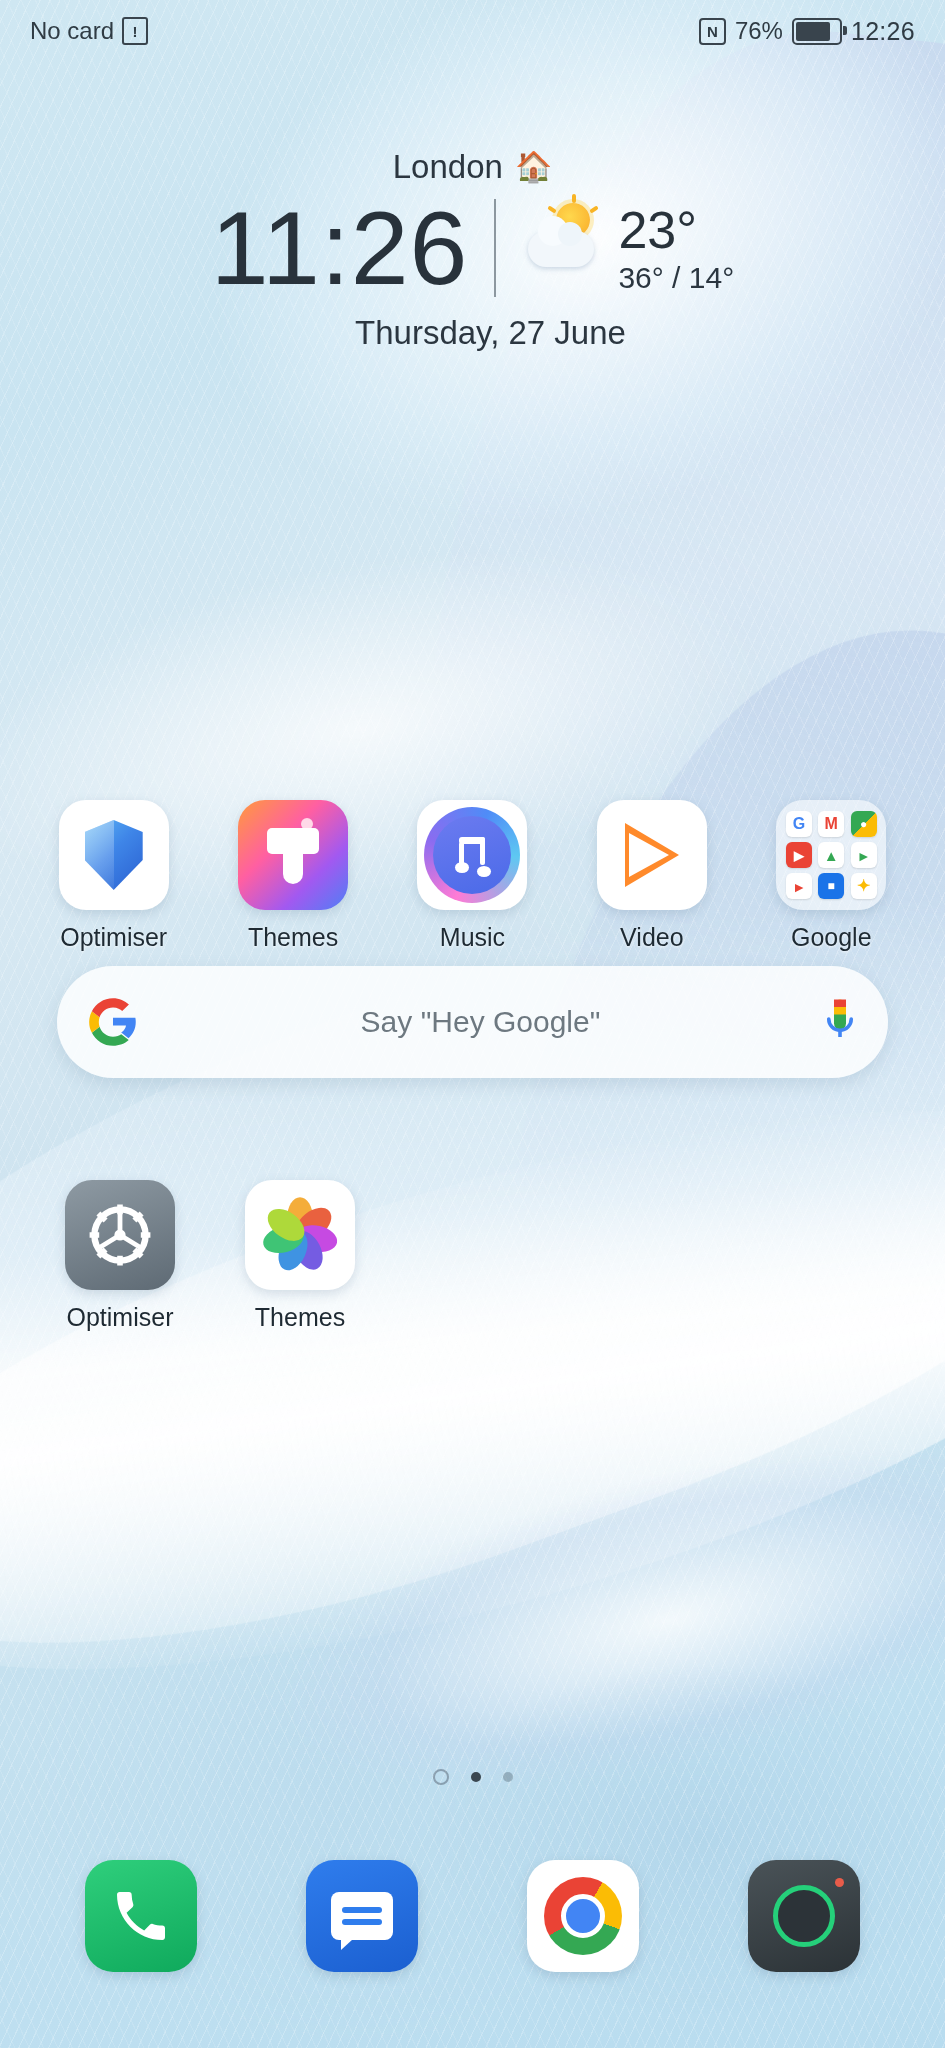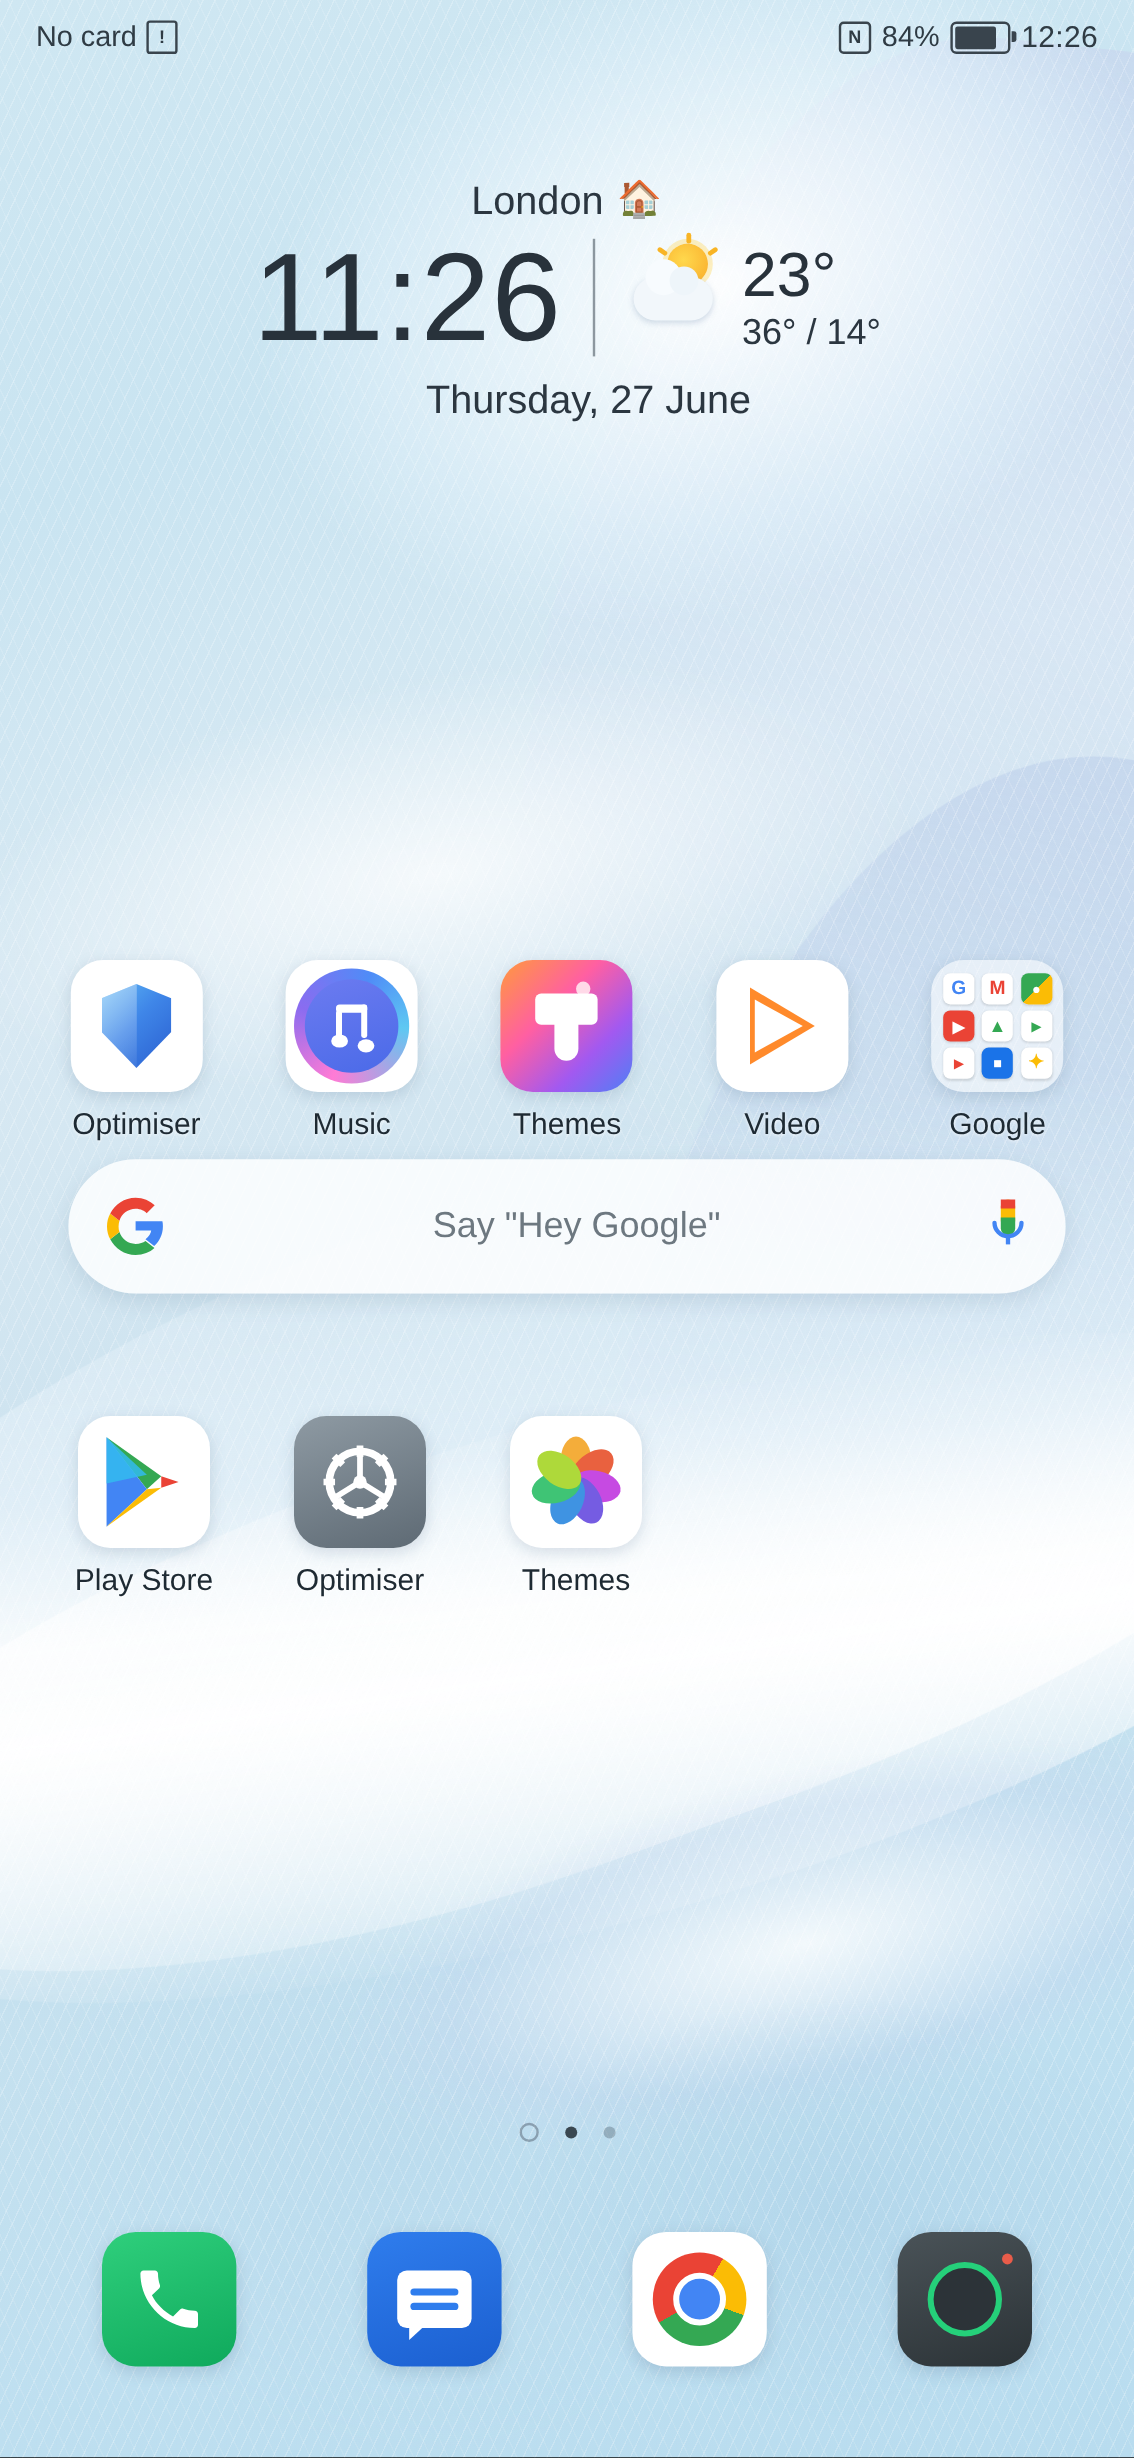--- a/index.html
+++ b/index.html
@@ -374,21 +374,21 @@
     <div class="wp-hatch"></div>
   </div>
 
   <div class="status-bar">
     <div class="sb-left">
       <span>No card</span>
       <span class="sim-warn">!</span>
     </div>
     <div class="sb-right">
       <span class="nfc-badge">N</span>
-      <span>84%</span>
+      <span>76%</span>
       <span class="battery">
         <span class="battery-fill" style="width:34px"></span>
       </span>
       <span class="sb-time">12:26</span>
     </div>
   </div>
 
   <div class="widget">
     <div class="w-city">
       <span>London</span>
@@ -417,45 +417,45 @@
   <div class="row" style="top: 800px;">
 
     <div class="app">
       <div class="icon-box ic-optimiser">
         <div class="shield"></div>
       </div>
       <div class="app-label">Optimiser</div>
     </div>
 
     <div class="app">
+      <div class="icon-box ic-themes">
+        <div class="brush">
+          <div class="brush-dot"></div>
+          <div class="brush-head"></div>
+          <div class="brush-handle"></div>
+        </div>
+      </div>
+      <div class="app-label">Themes</div>
+    </div>
+
+    <div class="app">
       <div class="icon-box ic-music">
         <div class="music-circle">
             <div class="music-inner">
           <div class="note">
             <div class="note-bar"></div>
             <div class="note-stem"></div>
             <div class="note-stem2"></div>
             <div class="note-head1"></div>
             <div class="note-head2"></div>
           </div>
         </div>
           </div>
       </div>
       <div class="app-label">Music</div>
-    </div>
-
-    <div class="app">
-      <div class="icon-box ic-themes">
-        <div class="brush">
-          <div class="brush-dot"></div>
-          <div class="brush-head"></div>
-          <div class="brush-handle"></div>
-        </div>
-      </div>
-      <div class="app-label">Themes</div>
     </div>
 
     <div class="app">
       <div class="icon-box ic-video">
         <div class="vplay"></div>
       </div>
       <div class="app-label">Video</div>
     </div>
 
     <div class="app">
@@ -490,32 +490,20 @@
         <path d="M8 1h8v5H8z" fill="#ea4335"></path>
         <path d="M8 11h8v6a4 4 0 0 1-8 0z" fill="#34a853"></path>
         <path d="M4.5 14a7.5 7.5 0 0 0 15 0" stroke="#4285f4" stroke-width="2.4" fill="none" stroke-linecap="round"></path>
         <rect x="10.8" y="21" width="2.4" height="5" fill="#4285f4"></rect>
       </svg>
     </span>
   </div>
 
   <div class="row" style="top: 1180px; justify-content: flex-start; gap: 30px; padding-left: 45px;">
 
-    <div class="app">
-      <div class="icon-box ic-play">
-        <svg viewBox="0 0 64 70" width="78" height="84">
-          <path fill="#34a853" d="M6 4 L44 31 L34 40 Z"></path>
-          <path fill="#4285f4" d="M6 4 L6 66 L34 40 Z"></path>
-          <path fill="#fbbc05" d="M34 40 L6 66 L44 39 Z"></path>
-          <path fill="#ea4335" d="M44 31 L56 35 L44 39 Z"></path>
-          <path fill="#32bbee" d="M6 4 L34 30 L6 36 Z" opacity="0.85"></path>
-        </svg>
-      </div>
-      <div class="app-label">Play Store</div>
-    </div>
 
     <div class="app">
       <div class="icon-box ic-settings">
         <svg viewBox="0 0 100 100" width="80" height="80">
           <g fill="none" stroke="#ffffff" stroke-width="8">
             <circle cx="50" cy="50" r="32"></circle>
           </g>
           <g stroke="#ffffff" stroke-width="7" stroke-linecap="butt">
             <line x1="50" y1="12" x2="50" y2="24"></line>
             <line x1="50" y1="76" x2="50" y2="88"></line>

